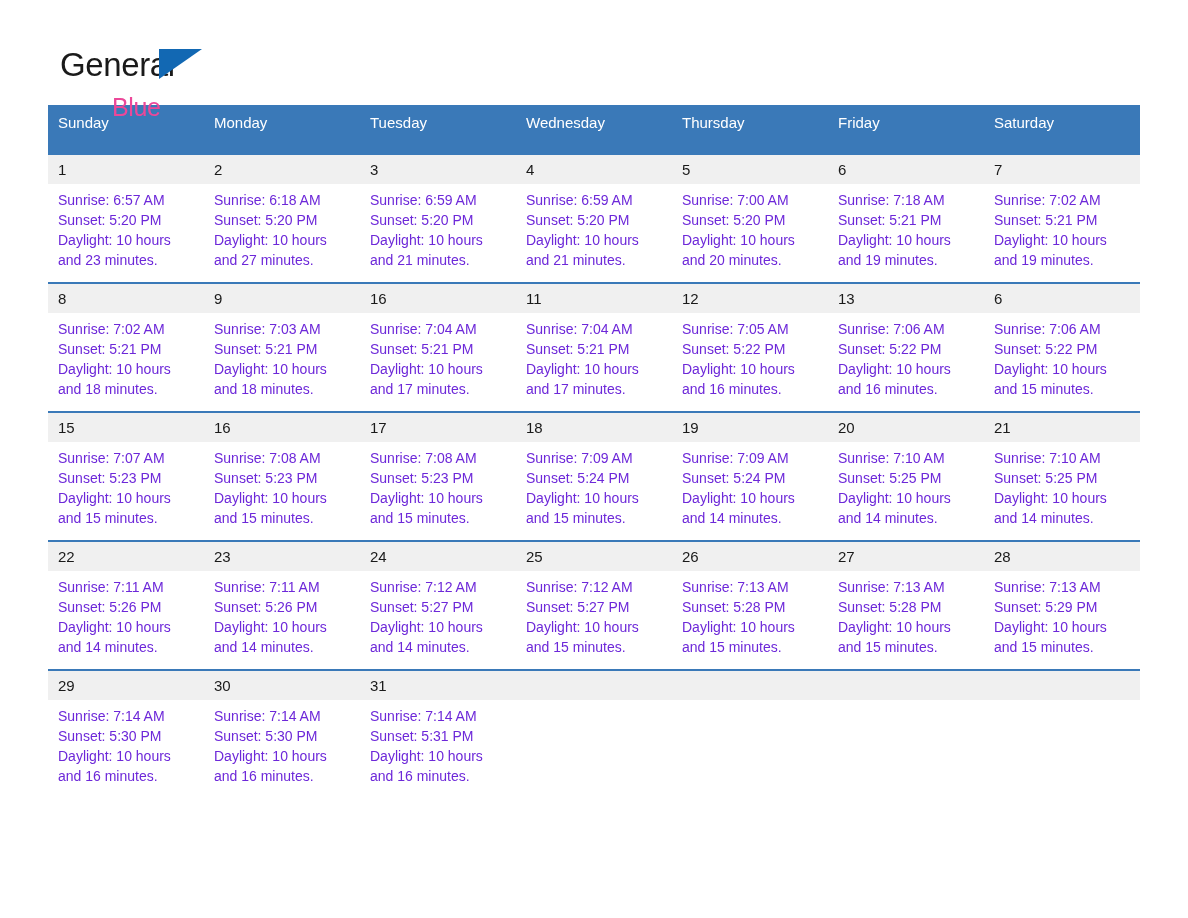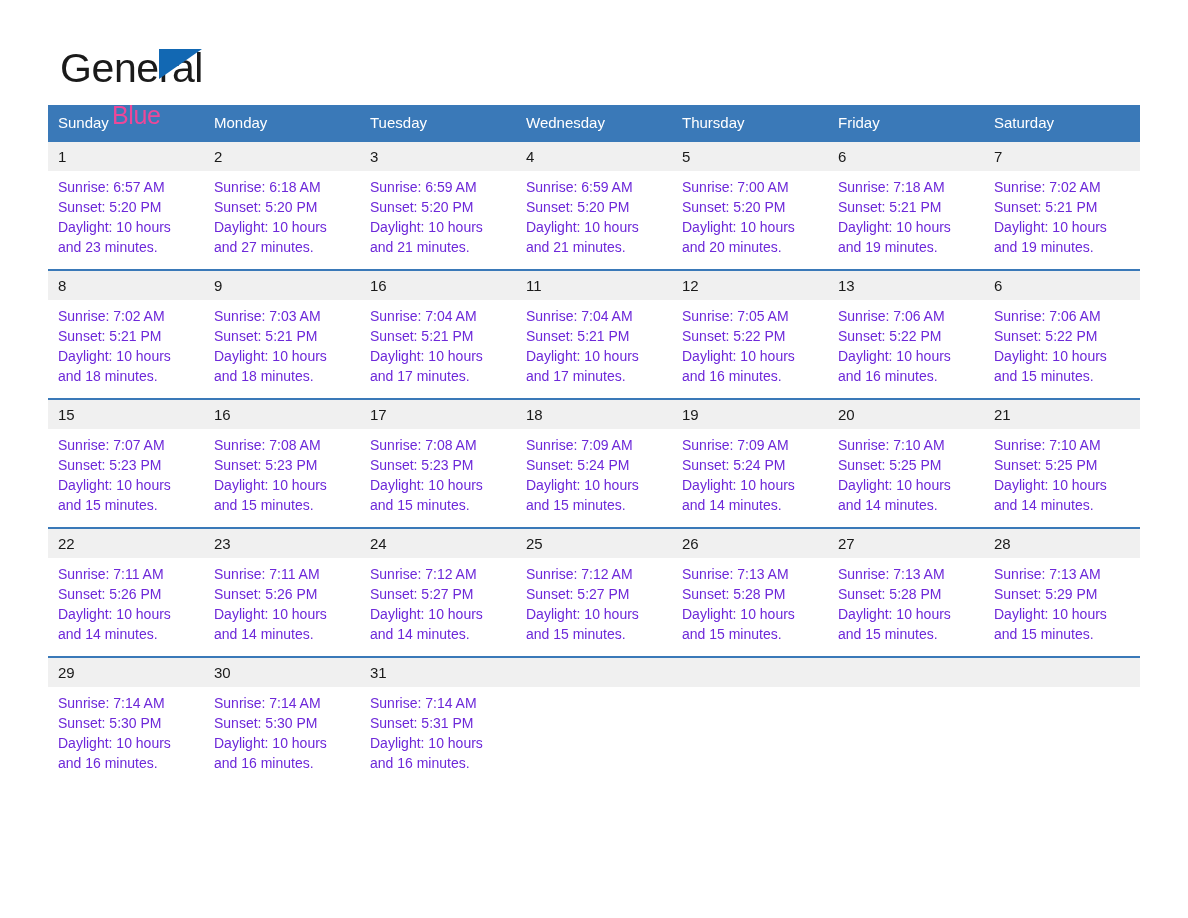--- a/index.html
+++ b/index.html
@@ -31,21 +31,21 @@
     position: absolute;
     left: 12px;
     top: 48px;
     width: 200px;
     height: 70px;
     line-height: 1;
   }
   .logo-row1 {
     position: relative;
     display: block;
-    font-size: 41px;
+    font-size: 33px;
     letter-spacing: -0.4px;
     color: #1a1a1a;
     font-family: "Liberation Sans", sans-serif;
   }
   .logo-tri {
     position: absolute;
     left: 99px;
     top: 1px;
     width: 0;
     height: 0;
@@ -87,21 +87,21 @@
     width: 1092px;
     border-collapse: collapse;
     table-layout: fixed;
   }
   .calendar thead th {
     background: #3a79b8;
     color: #ffffff;
     font-size: 15px;
     font-weight: normal;
     text-align: left;
-    padding: 8px 0 11px 10px;
+    padding: 8px 0 24px 10px;
     height: 18px;
     vertical-align: middle;
   }
   .week-row > td {
     vertical-align: top;
     padding: 0;
     border-top: 2px solid #3a79b8;
     width: 156px;
   }
   .week-row.first-week > td {

